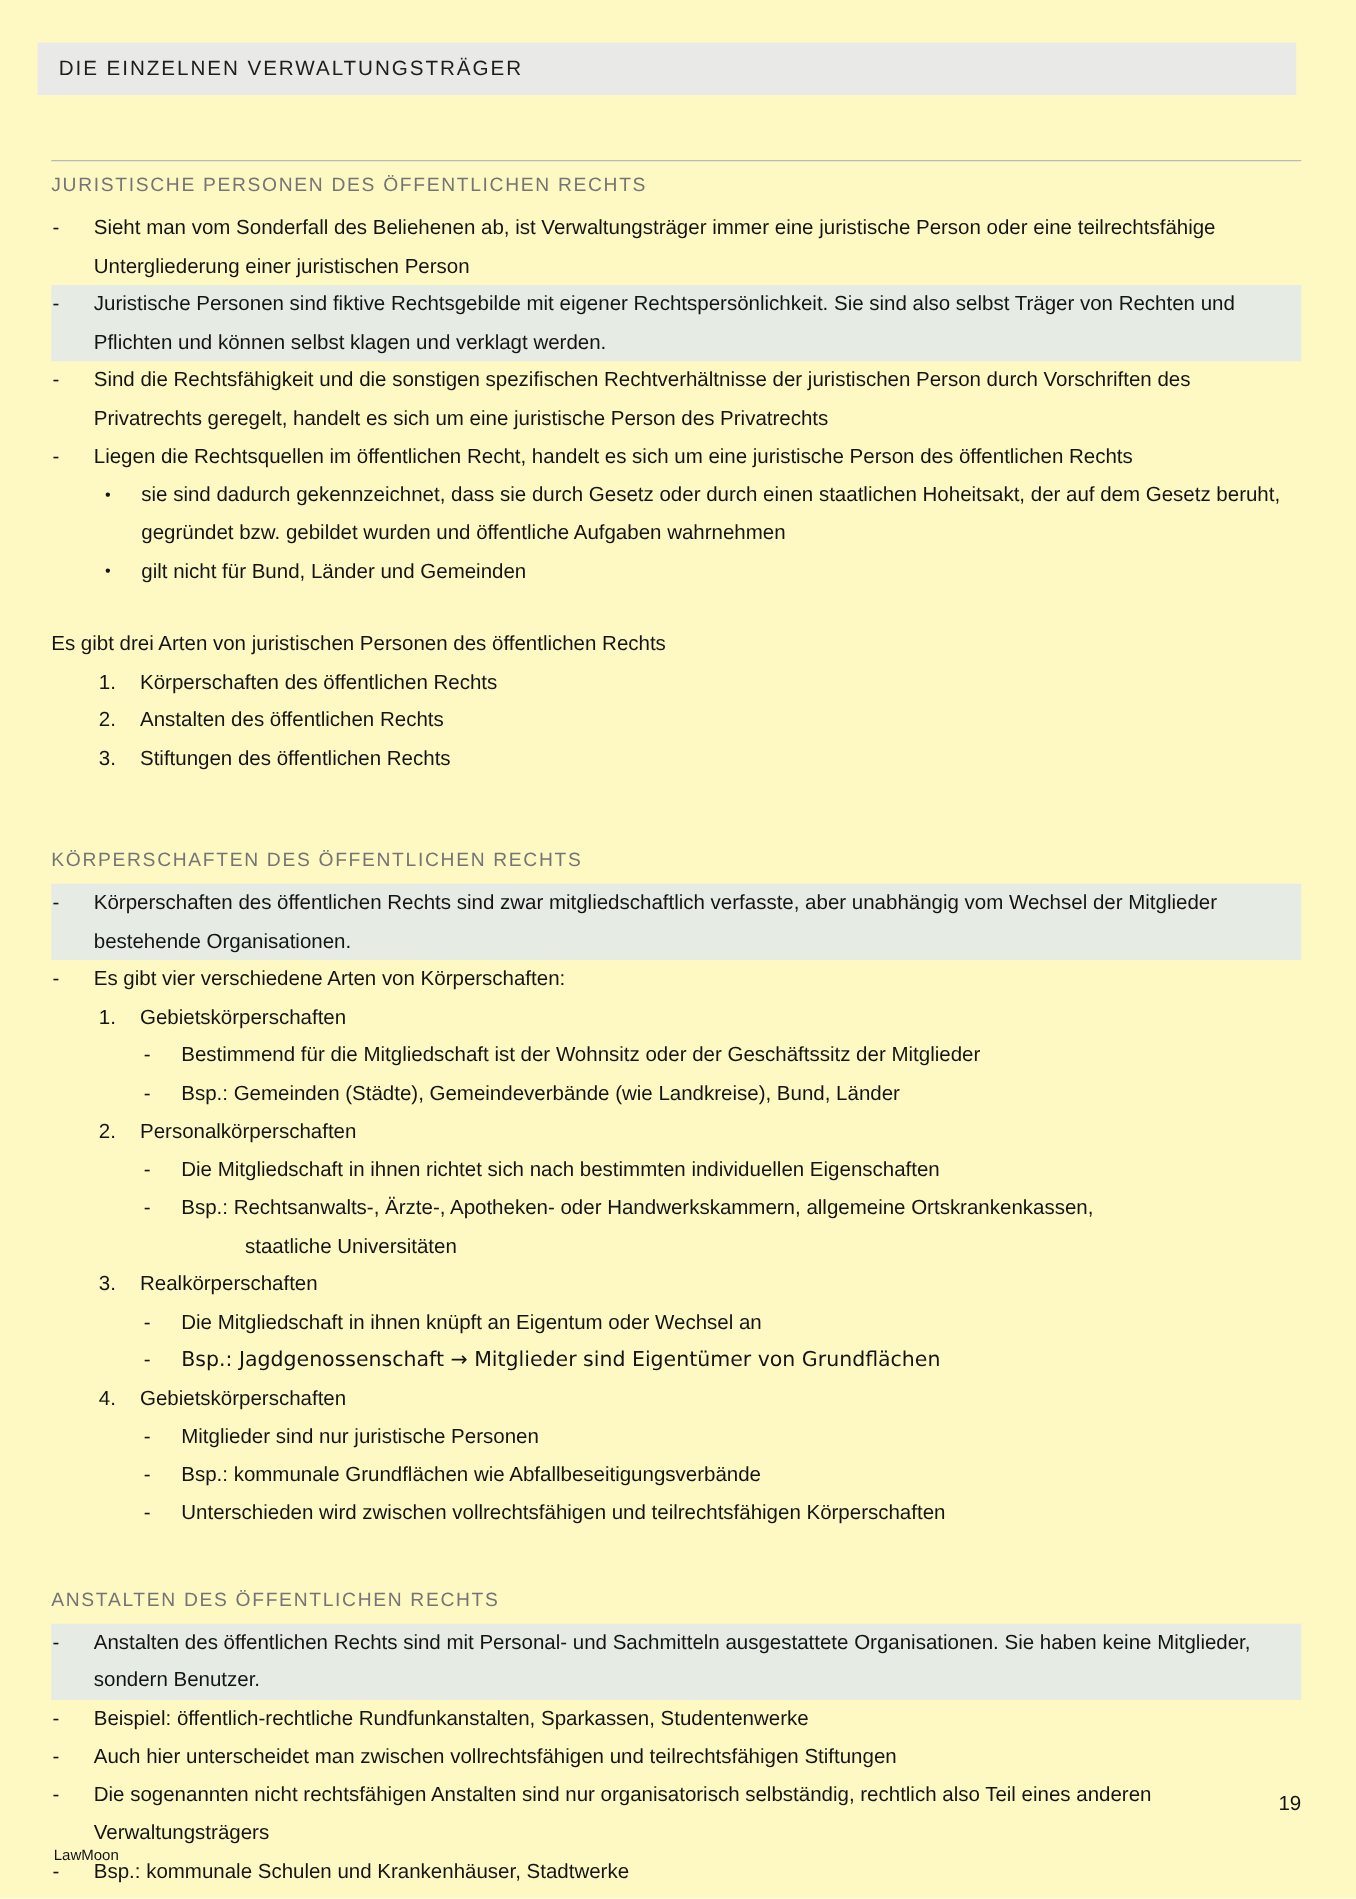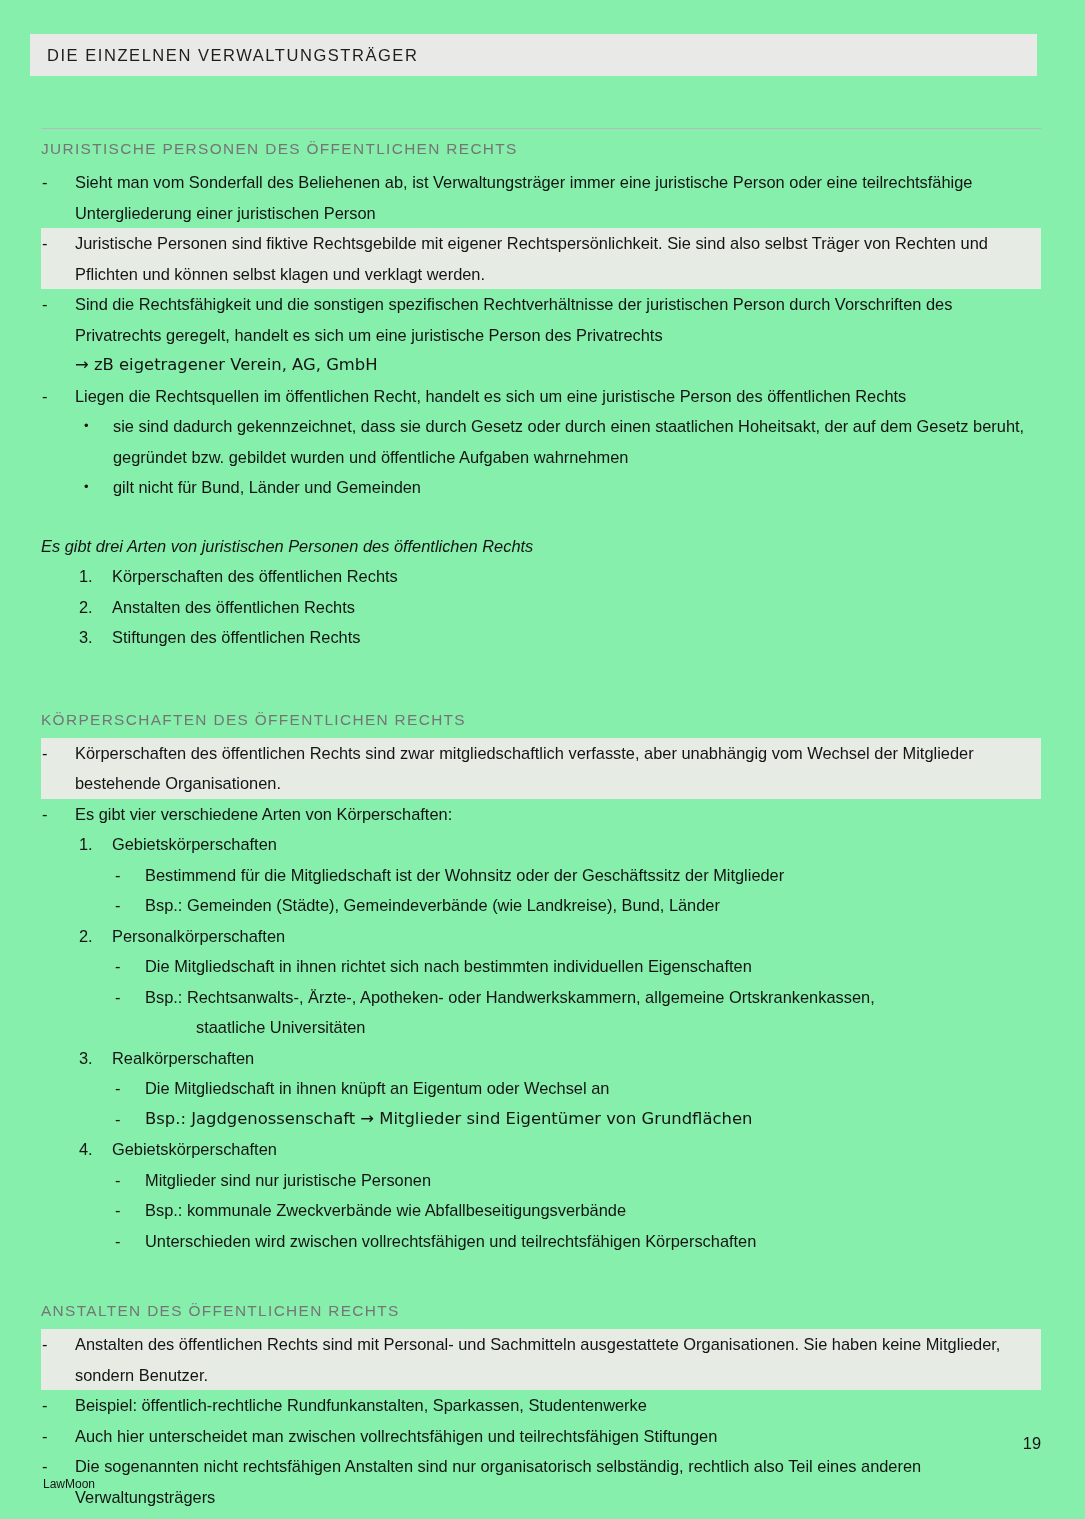--- a/index.html
+++ b/index.html
@@ -9,21 +9,21 @@
     background: #ffffff;
   }
   body {
     font-family: "Liberation Sans", sans-serif;
     color: #111111;
   }
   #page {
     position: relative;
     width: 1085px;
     height: 1519px;
-    background: #86efac;
+    background: #fef9c3;
     overflow: hidden;
     box-sizing: border-box;
   }
 
   
   .header-band {
     position: absolute;
     left: 30px;
     top: 34px;
     width: 1007px;
@@ -84,21 +84,21 @@
 
   
   .hl { background: #e6ebe4; }
 
   
   
   .lvl1 { padding-left: 34px; }
   .lvl1 .marker { left: 1px; width: 22px; }
 
   
-  .lvl0 { padding-left: 0; font-style: italic; }
+  .lvl0 { padding-left: 0; }
 
   
   .lvl2 { padding-left: 72px; }
   .lvl2 .marker { left: 43px; width: 22px; font-size: 13px; }
 
   
   .lvlnum { padding-left: 71px; }
   .lvlnum .marker { left: 38px; width: 26px; }
 
   
@@ -151,23 +151,20 @@
     <div class="row lvl1 hl">
       <span class="marker">-</span>
       <span class="txt">Juristische Personen sind fiktive Rechtsgebilde mit eigener Rechtspersönlichkeit. Sie sind also selbst Träger von Rechten und Pflichten und können selbst klagen und verklagt werden.</span>
     </div>
 
     <div class="row lvl1">
       <span class="marker">-</span>
       <span class="txt">Sind die Rechtsfähigkeit und die sonstigen spezifischen Rechtverhältnisse der juristischen Person durch Vorschriften des Privatrechts geregelt, handelt es sich um eine juristische Person des Privatrechts</span>
     </div>
 
-    <div class="row lvl1">
-      <span class="txt arrow">→ zB eigetragener Verein, AG, GmbH</span>
-    </div>
 
     <div class="row lvl1">
       <span class="marker">-</span>
       <span class="txt">Liegen die Rechtsquellen im öffentlichen Recht, handelt es sich um eine juristische Person des öffentlichen Rechts</span>
     </div>
 
     <div class="row lvl2">
       <span class="marker">•</span>
       <span class="txt">sie sind dadurch gekennzeichnet, dass sie durch Gesetz oder durch einen staatlichen Hoheitsakt, der auf dem Gesetz beruht, gegründet bzw. gebildet wurden und öffentliche Aufgaben wahrnehmen</span>
     </div>
@@ -255,21 +252,21 @@
     <div class="row lvlnum">
       <span class="marker">4.</span>
       <span class="txt">Gebietskörperschaften</span>
     </div>
     <div class="row lvl3">
       <span class="marker">-</span>
       <span class="txt">Mitglieder sind nur juristische Personen</span>
     </div>
     <div class="row lvl3">
       <span class="marker">-</span>
-      <span class="txt">Bsp.: kommunale Zweckverbände wie Abfallbeseitigungsverbände</span>
+      <span class="txt">Bsp.: kommunale Grundflächen wie Abfallbeseitigungsverbände</span>
     </div>
     <div class="row lvl3">
       <span class="marker">-</span>
       <span class="txt">Unterschieden wird zwischen vollrechtsfähigen und teilrechtsfähigen Körperschaften</span>
     </div>
 
     <div class="gap-lg"></div>
 
     <div class="section-heading spaced-top">ANSTALTEN DES ÖFFENTLICHEN RECHTS</div>
 

